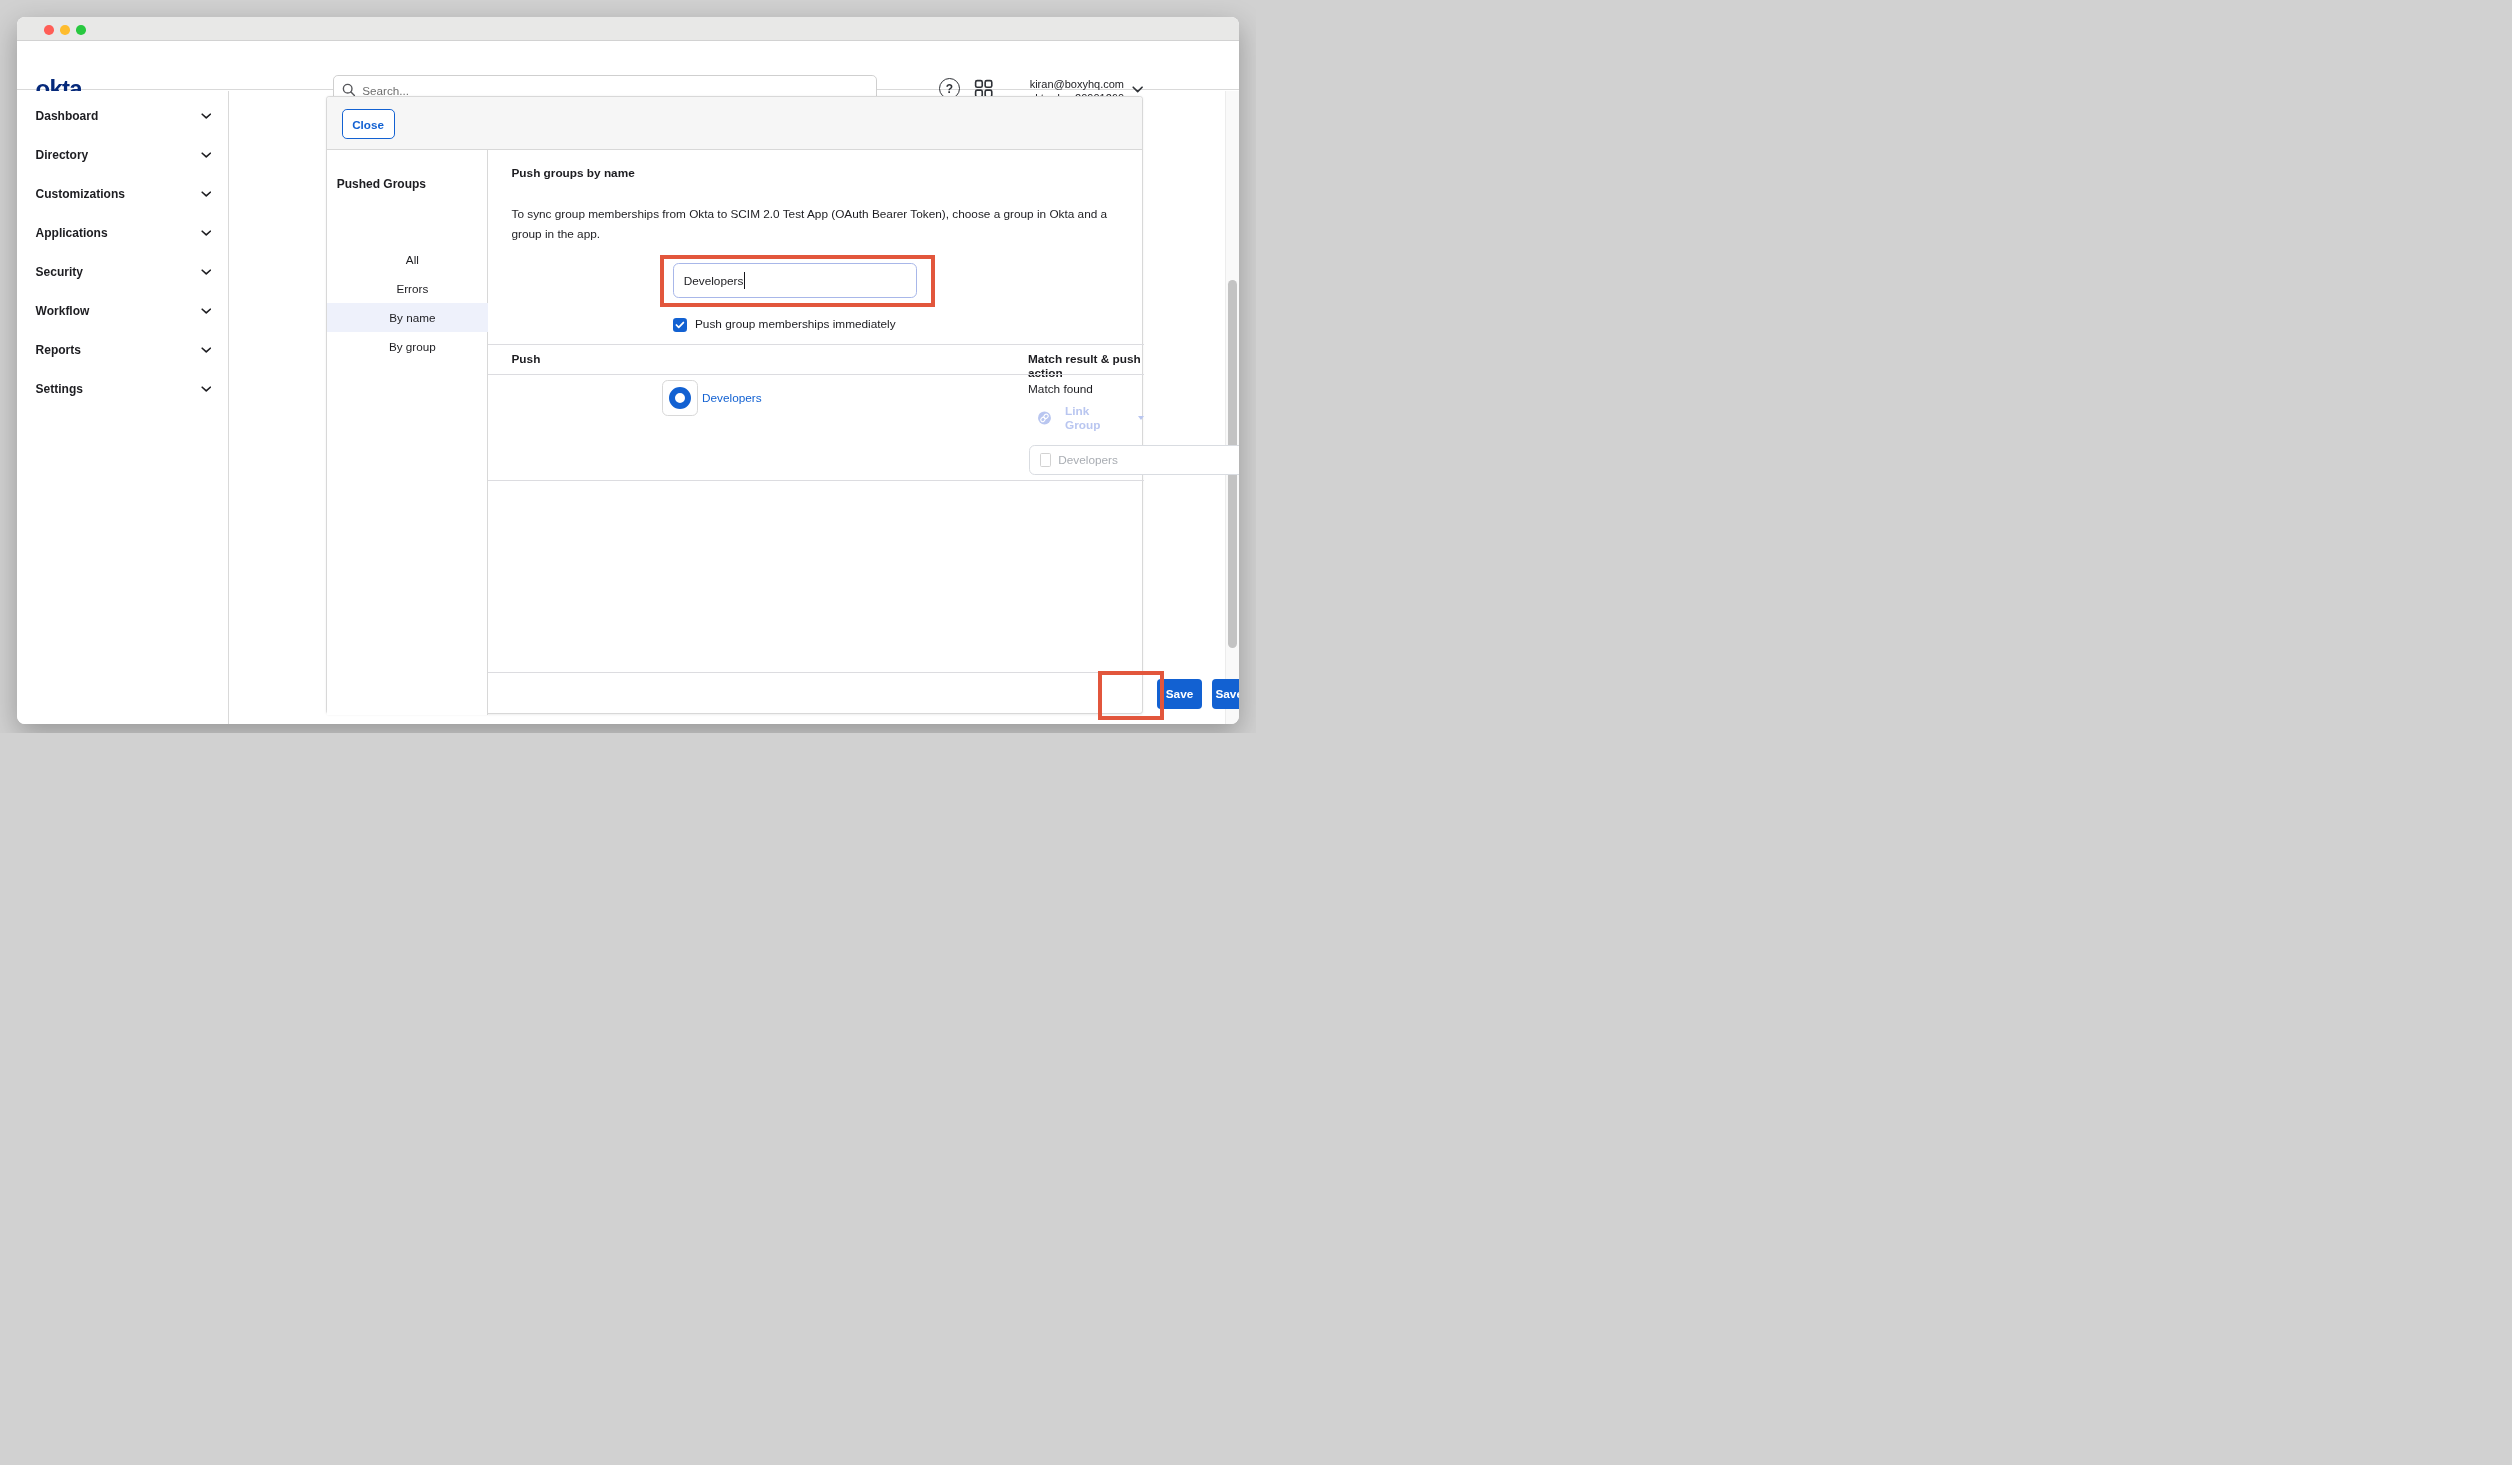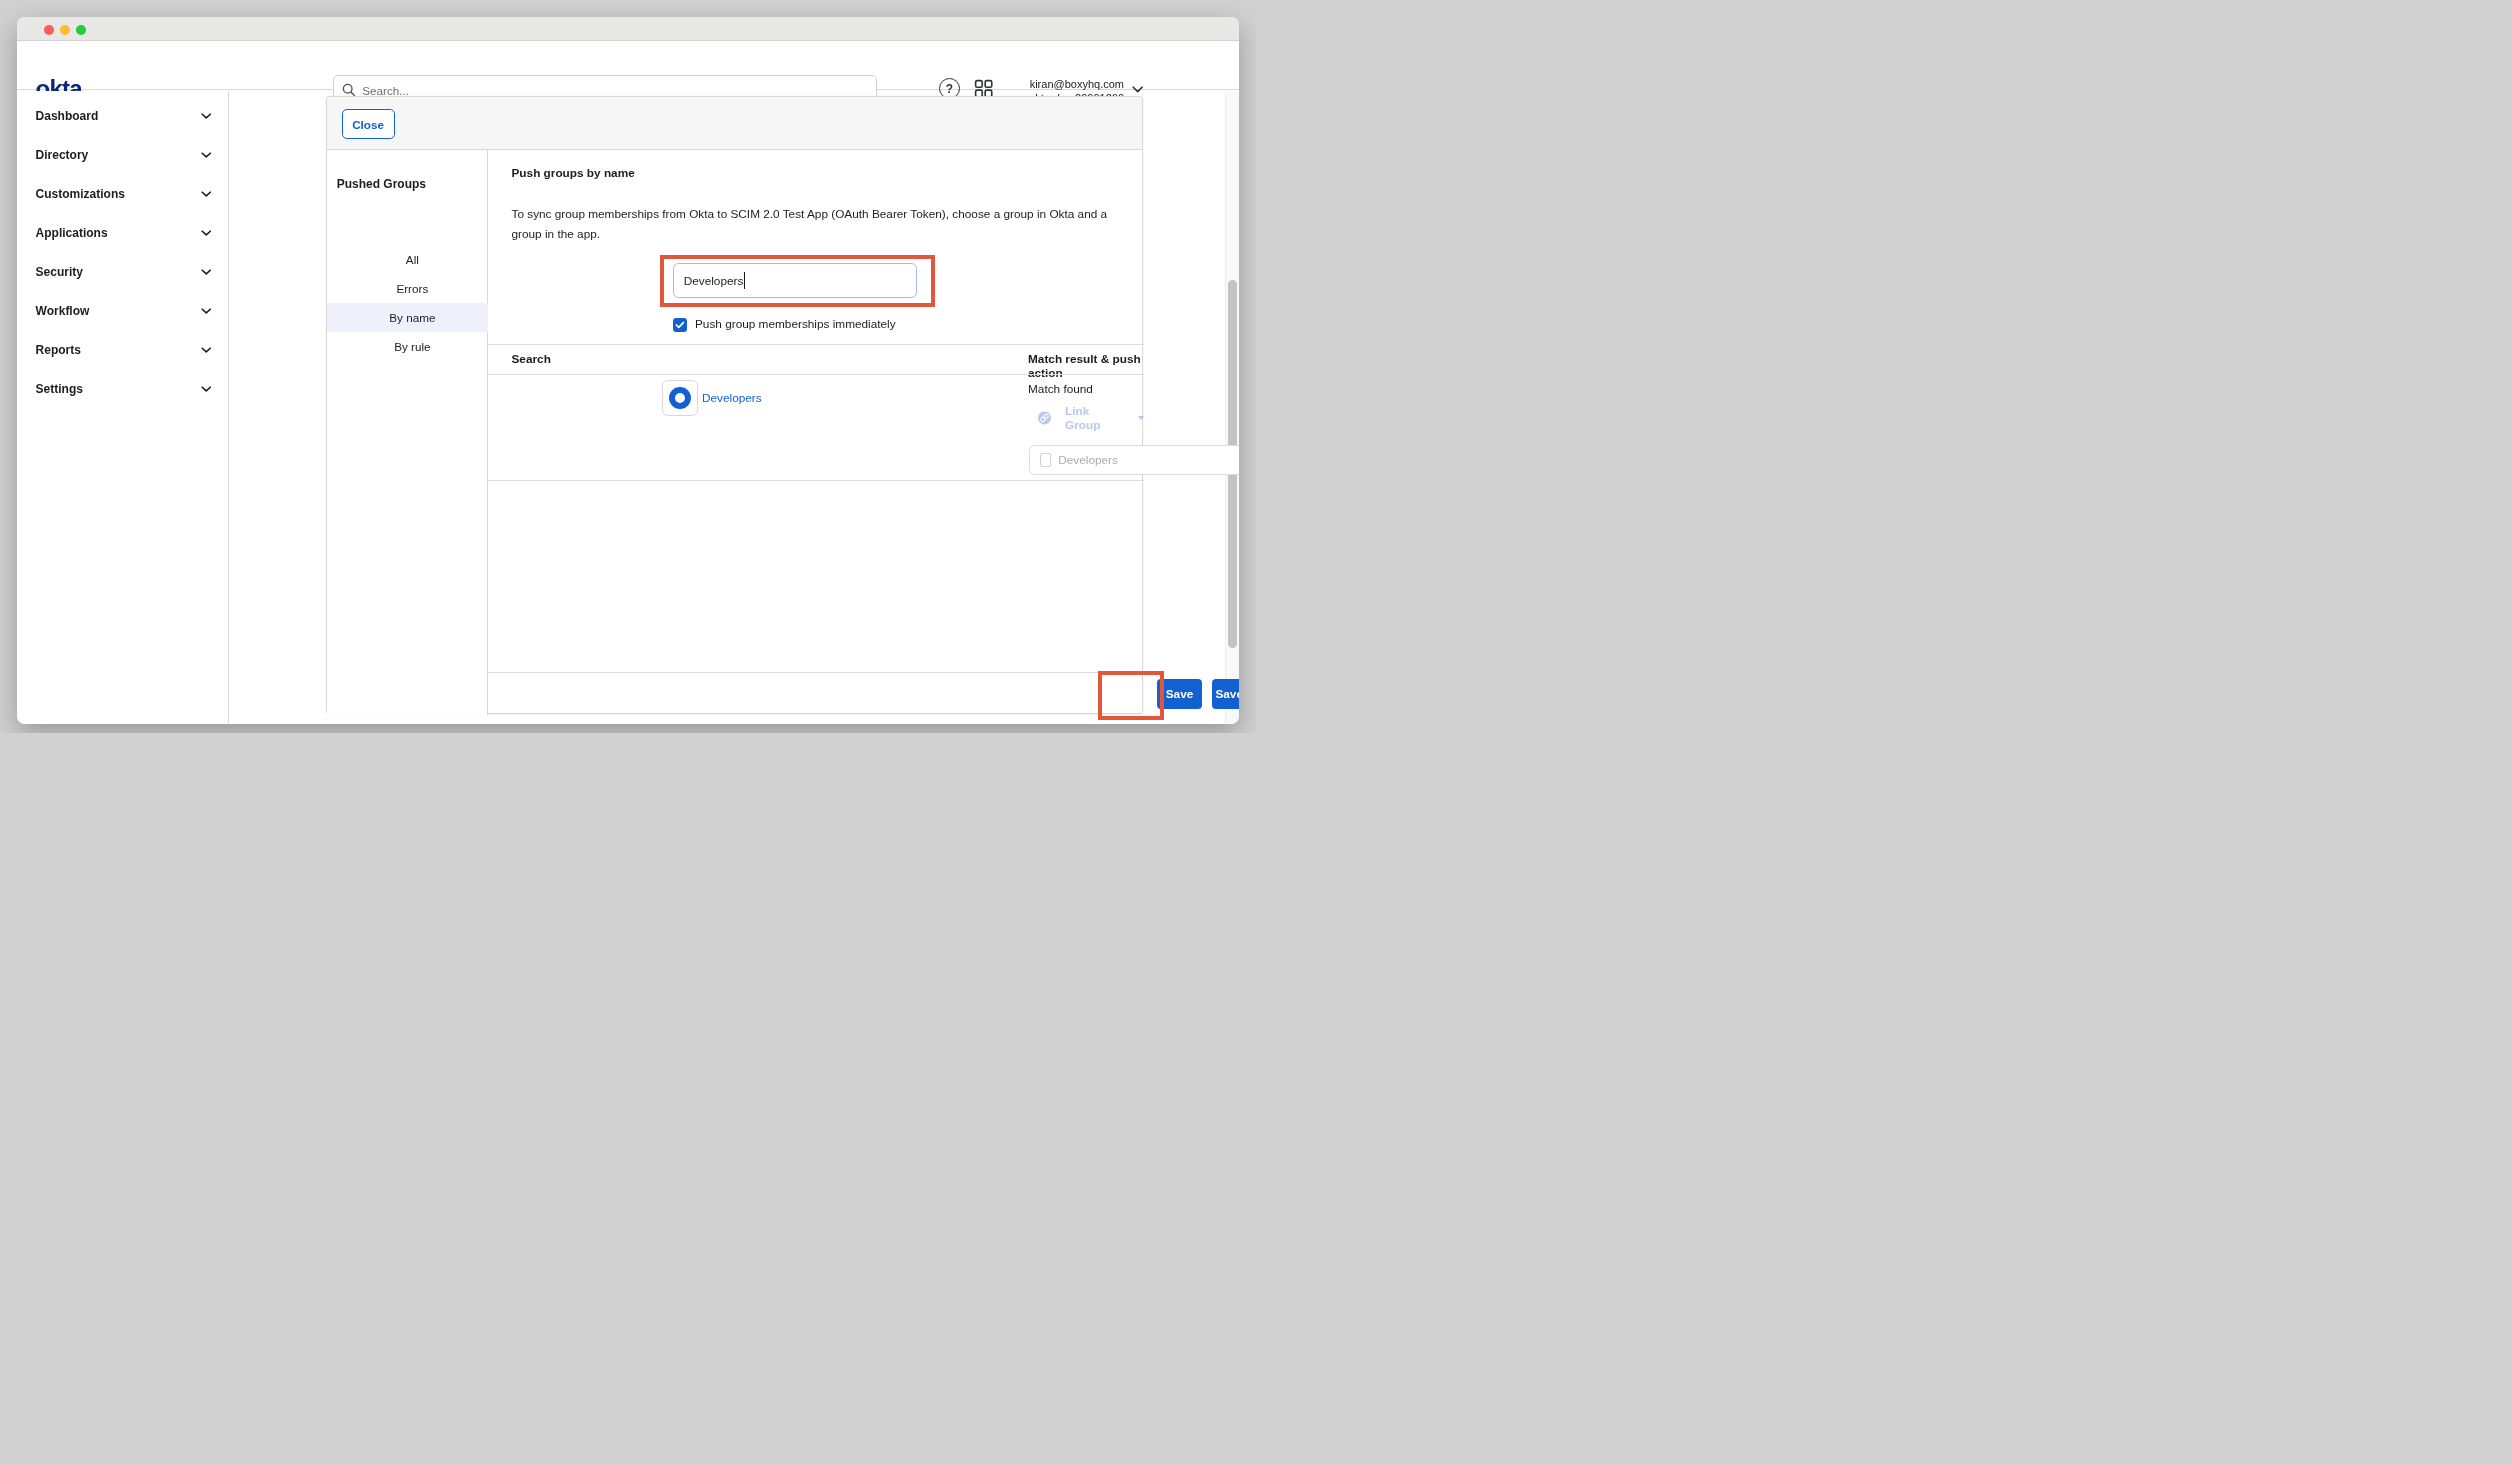--- a/index.html
+++ b/index.html
@@ -221,21 +221,21 @@
       <div class="pnav-item" style="top:95px;">
         <span>All</span>
       </div>
       <div class="pnav-item" style="top:124px;">
         <span>Errors</span>
       </div>
       <div class="pnav-item active" style="top:153px;">
         <span>By name</span>
       </div>
       <div class="pnav-item" style="top:182px;">
-        <span>By rule</span>
+        <span>By group</span>
       </div>
     </aside>
 
     <div class="main">
 
       <div class="heading">Push groups by name</div>
 
       <div class="desc">
         <span>To sync group memberships from Okta to SCIM 2.0 Test App (OAuth Bearer Token), choose a group in Okta and a</span><br>
         <span>group in the app.</span>
@@ -249,21 +249,21 @@
 
       <div class="checkbox">
         <svg width="9.7" height="8" viewBox="0 0 12 10">
           <polyline points="1.7,5 4.6,7.9 10.4,1.9" fill="none" stroke="#fff" stroke-width="2.2" stroke-linecap="round" stroke-linejoin="round"></polyline>
         </svg>
       </div>
       <div class="checkbox-label">Push group memberships immediately</div>
 
       <div class="hr" style="top:194px;"></div>
 
-      <div class="col-head" style="left:23.5px; top:202px;">Search</div>
+      <div class="col-head" style="left:23.5px; top:202px;">Push</div>
       <div class="col-head" style="left:540px; top:202px;">Match result &amp; push action</div>
 
       <div class="hr" style="top:224px;"></div>
 
       <div class="group-avatar-box">
         <div class="donut"></div>
       </div>
       <a class="group-link">Developers</a>
 
       <div class="match-found">Match found</div>

